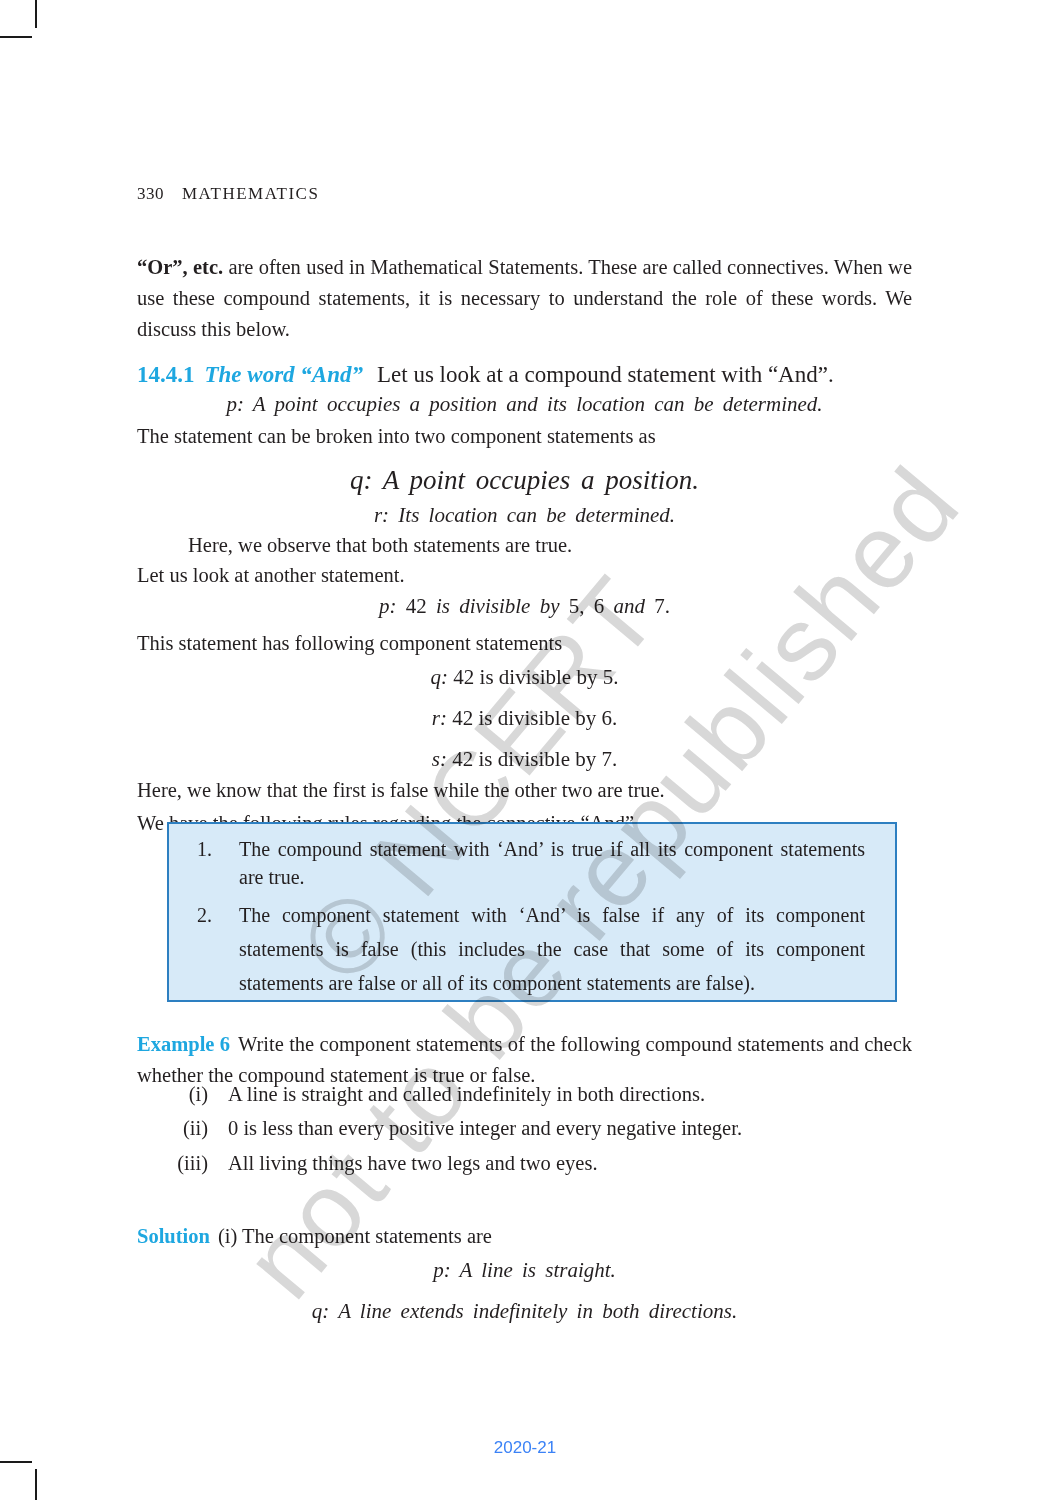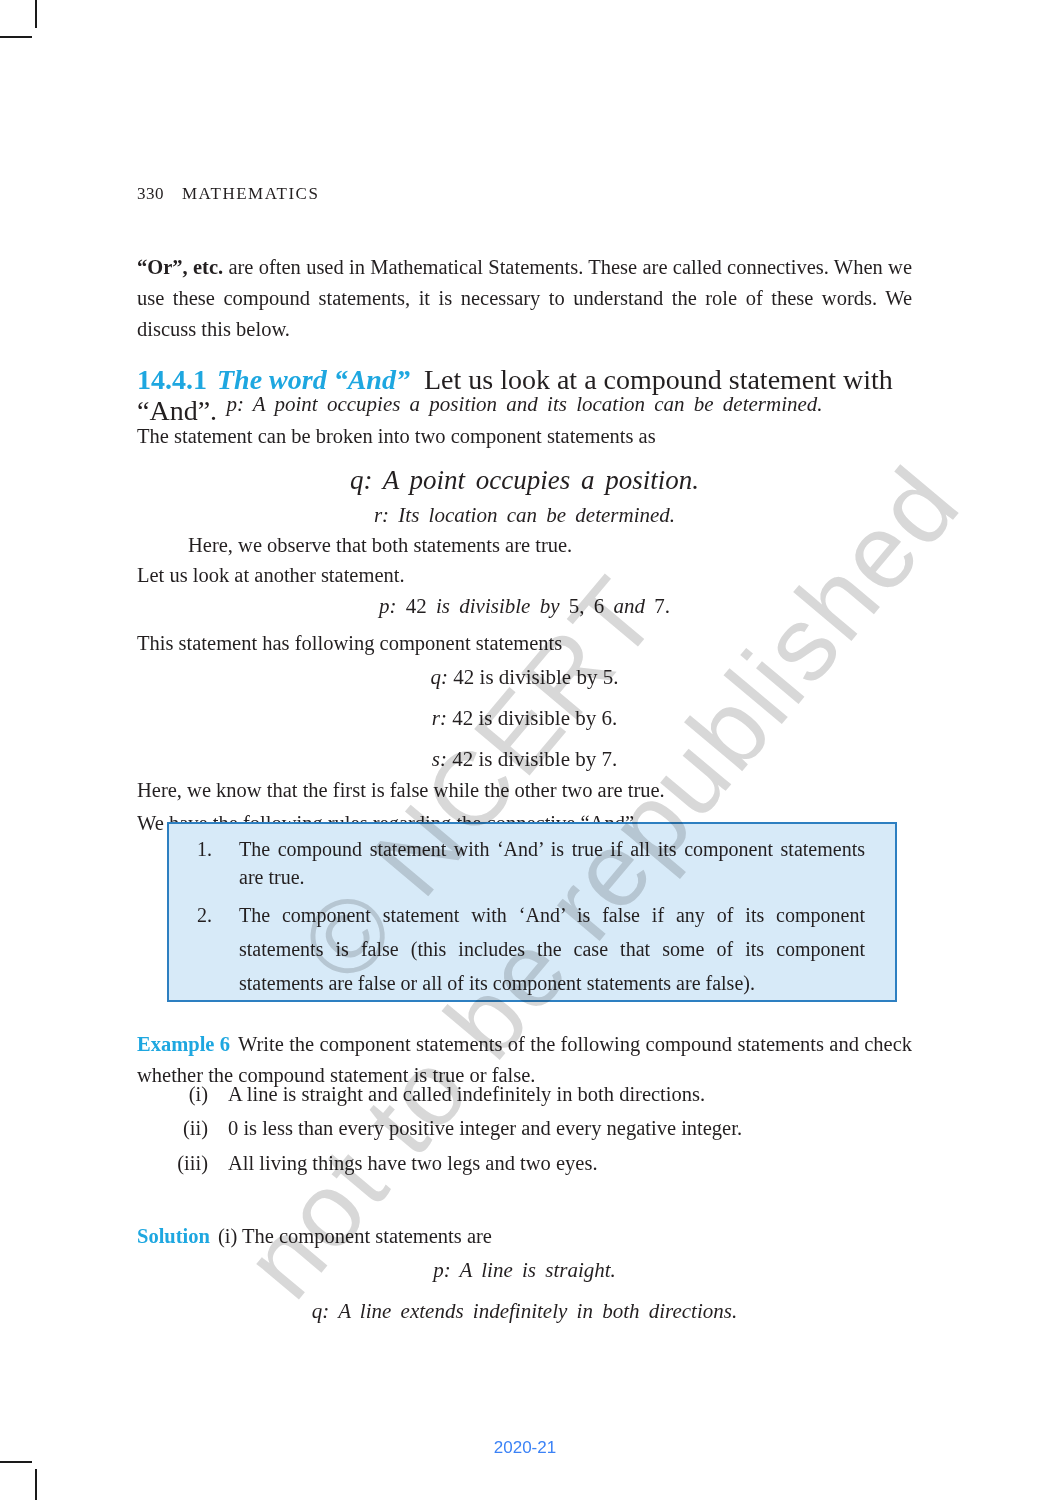--- a/index.html
+++ b/index.html
@@ -20,21 +20,21 @@
 
   .content{position:absolute;left:137px;top:0;width:775px;height:1068px;}
   .blk{position:absolute;left:0;width:775px;font-size:20.5px;line-height:31px;}
   .just{text-align:justify;}
   .ctr{text-align:center;}
   .ital{font-style:italic;}
   .wsp{word-spacing:4px;}
   .b{font-weight:bold;}
 
   .intro{top:231px;}
-  .section-head{top:336px;font-size:28px;}
+  .section-head{top:336px;font-size:23px;}
   .section-head .num{font-weight:bold;color:#1ea7e0;margin-right:10px;}
   .section-head .ttl{font-weight:bold;font-style:italic;color:#1ea7e0;margin-right:14px;}
 
   .st-p1{top:368px;font-size:21px;}
   .st-broken{top:400px;}
   .st-q1{top:438px;font-size:27px;}
   .st-r1{top:479px;font-size:21px;}
   .st-observe{top:509px;padding-left:51px;width:724px;}
   .st-another{top:539px;}
   .st-p42{top:570px;font-size:21px;}

